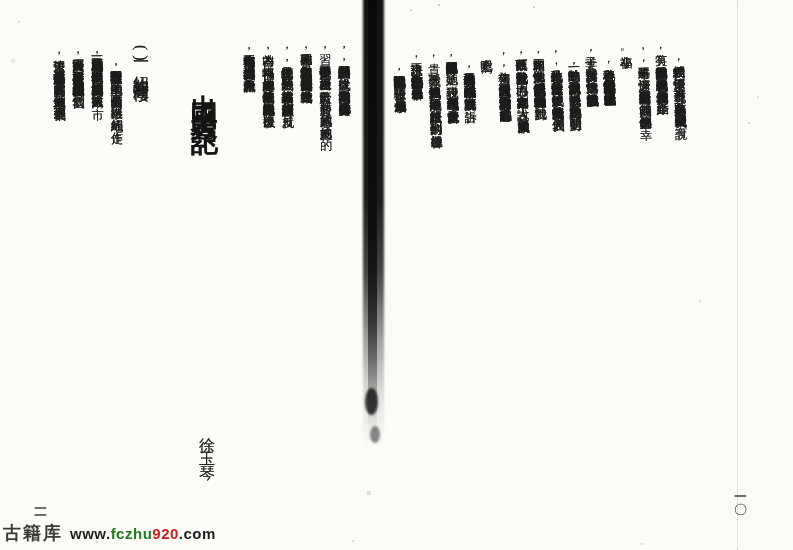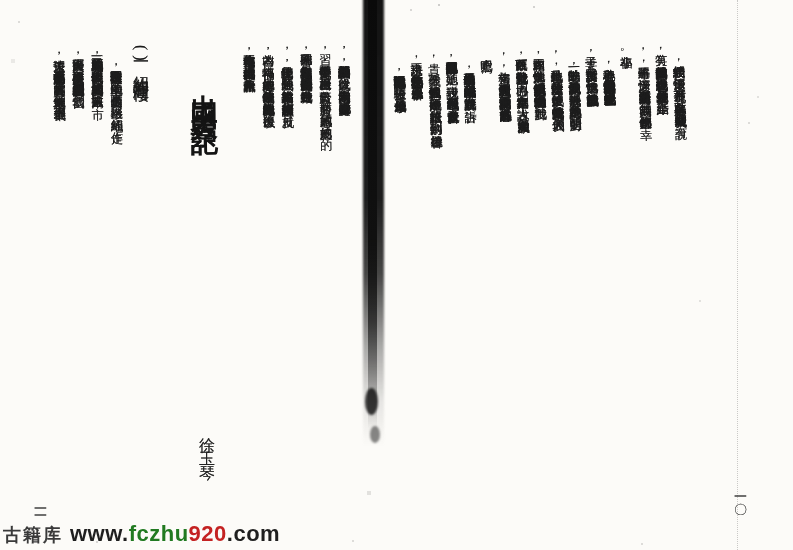--- a/index.html
+++ b/index.html
@@ -59,21 +59,21 @@
       12px 60px 0 1px rgba(0,0,0,.07),699px 300px 0 0 rgba(0,0,0,.1),
       748px 122px 0 0 rgba(0,0,0,.12),96px 541px 0 0 rgba(0,0,0,.14),
       368px 492px 0 1px rgba(0,0,0,.1),641px 543px 0 0 rgba(0,0,0,.12),
       757px 96px 0 0 rgba(0,0,0,.1),352px 540px 0 0 rgba(0,0,0,.12);}
 
   
   .watermark{position:absolute;left:3px;top:521px;display:flex;align-items:baseline;
     font-family:"Liberation Sans","DejaVu Sans",sans-serif;font-weight:700;}
   .wm-cjk{font-size:18px;color:#3a3a3a;letter-spacing:2px;
     font-family:"DejaVu Sans","Liberation Sans",sans-serif;}
-  .wm-url{font-size:22px;margin-left:7px;letter-spacing:.5px;text-align:center;}
+  .wm-url{font-size:15px;margin-left:7px;letter-spacing:.5px;text-align:center;}
   .wm-dark{color:#1f1f1f;}
   .wm-green{color:#217a21;}
   .wm-red{color:#c42222;}
 </style>
 </head>
 <body>
 
 <div class="scan">
 
   <div class="gutter"></div>

